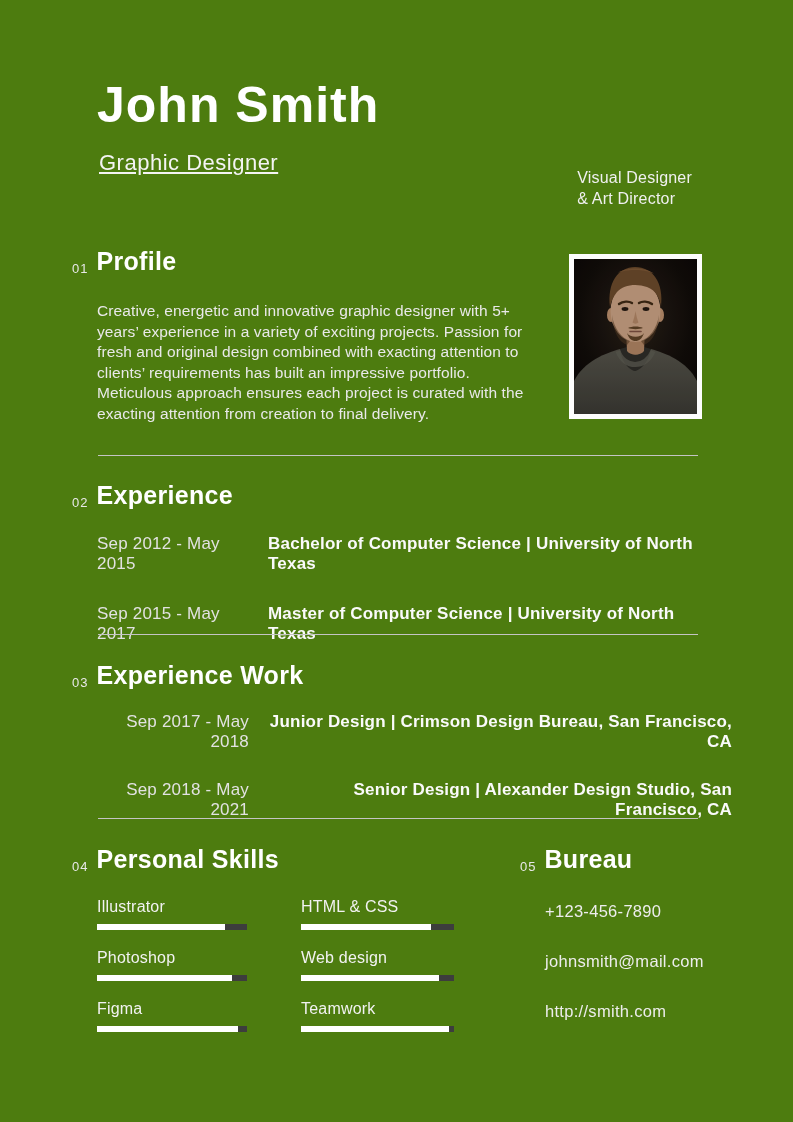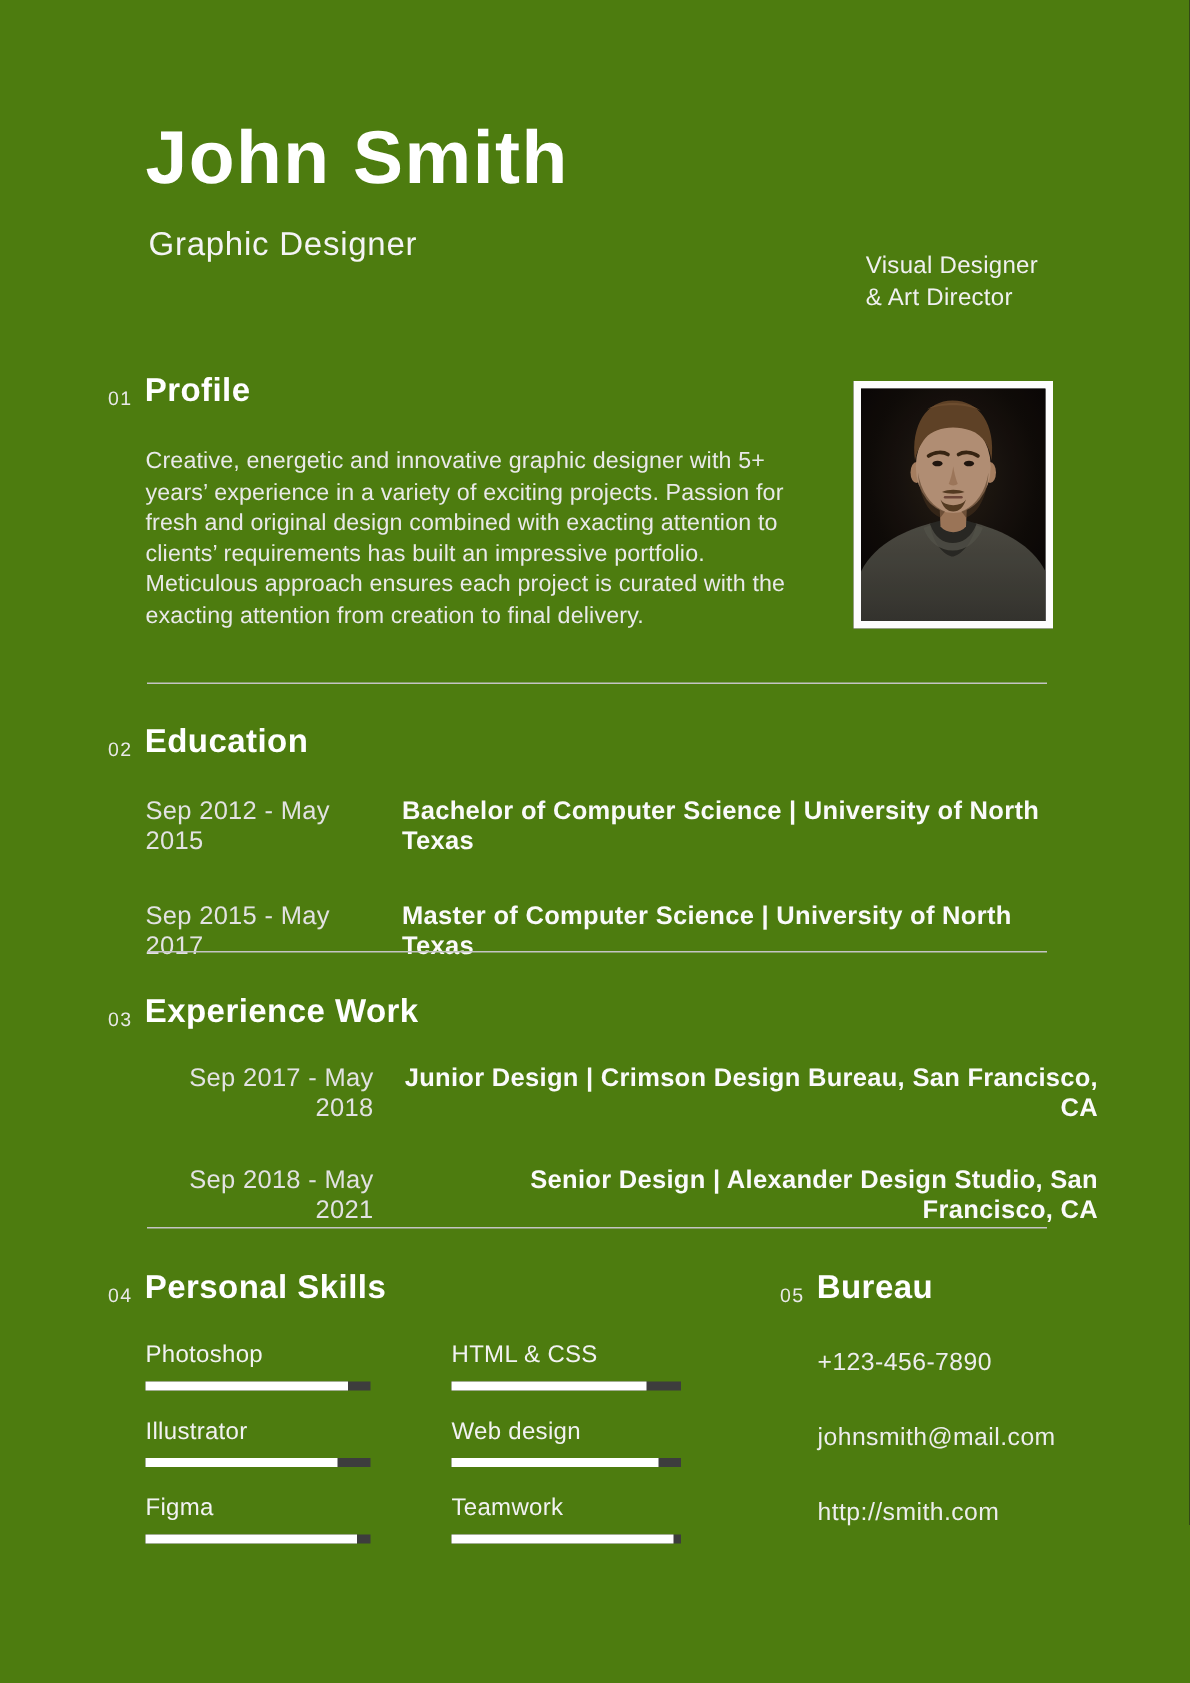--- a/index.html
+++ b/index.html
@@ -3,27 +3,27 @@
 <meta charset="utf-8">
 <style>
   html,body{margin:0;padding:0;background:#202121;}
   .page{
     position:relative;width:793px;height:1122px;margin:0 auto;
     background:#4d7c0f;color:#fff;overflow:hidden;
     font-family:"Liberation Sans", sans-serif;
   }
   
   .name{position:absolute;left:97px;top:76px;font-size:50px;font-weight:700;letter-spacing:1px;color:#ffffff;margin:0;}
-  .role{position:absolute;left:99px;top:150px;font-size:22px;letter-spacing:.5px;color:#f4f4f4;}
+  .role{position:absolute;left:99px;top:150px;font-size:22px;letter-spacing:.5px;color:#f4f4f4;text-decoration:underline;}
   .tagline{position:absolute;right:101px;top:167px;text-align:left;font-size:16px;line-height:21px;color:#f0f0f0;letter-spacing:.2px;}
   
   .section{position:absolute;}
   .sec-head{display:flex;align-items:flex-end;}
   .sec-num{font-size:13px;color:#e8e8e8;margin-right:8px;padding-top:2px;letter-spacing:1px;}
-  .sec-title{font-size:22px;font-weight:700;margin:0;padding-top:5px;letter-spacing:.3px;color:#ffffff;}
+  .sec-title{font-size:25px;font-weight:700;margin:0;padding-top:5px;letter-spacing:.3px;color:#ffffff;}
   .profile-body{margin:25px 0 0 25px;width:448px;font-size:15.5px;line-height:20.6px;color:#e9e9e9;letter-spacing:.1px;}
   
   .photo-frame{position:absolute;left:569px;top:254px;width:123px;height:155px;border:5px solid #fdfdfd;background:#0b0908;}
   .photo-frame svg{display:block;width:123px;height:155px;}
   
   .divider{position:absolute;left:98px;width:600px;height:1px;background:#c4c4c4;}
   
   .timeline{margin:24px 0 0 25px;}
   .timeline-row{display:flex;font-size:17px;}
   .edu .timeline-row{margin-bottom:30px;}
@@ -106,21 +106,21 @@
 
       <rect width="123" height="155" fill="#000000" opacity="0.12"></rect>
     </svg>
   </div>
 
   <div class="divider" style="top:455px;"></div>
 
   <div class="section edu" style="left:72px;top:476px;width:640px;">
     <div class="sec-head">
       <span class="sec-num">02</span>
-      <h2 class="sec-title">Education</h2>
+      <h2 class="sec-title">Experience</h2>
     </div>
     <div class="timeline">
 
         <div class="timeline-row">
           <span class="dates">Sep 2012 - May 2015</span>
           <span class="desc">Bachelor of Computer Science | University of North Texas</span>
         </div>
 
         <div class="timeline-row">
           <span class="dates">Sep 2015 - May 2017</span>
@@ -153,30 +153,30 @@
   <div class="divider" style="top:818px;"></div>
 
   <div class="section" style="left:72px;top:840px;width:420px;">
     <div class="sec-head">
       <span class="sec-num">04</span>
       <h2 class="sec-title">Personal Skills</h2>
     </div>
     <div class="skills-grid">
 
         <div class="skill">
+          <div class="skill-label">Illustrator</div>
+          <div class="skill-track">
+            <div class="skill-fill" style="width: 85%;"></div>
+          </div>
+        </div>
+
+        <div class="skill">
           <div class="skill-label">Photoshop</div>
           <div class="skill-track">
             <div class="skill-fill" style="width: 90%;"></div>
-          </div>
-        </div>
-
-        <div class="skill">
-          <div class="skill-label">Illustrator</div>
-          <div class="skill-track">
-            <div class="skill-fill" style="width: 85%;"></div>
           </div>
         </div>
 
         <div class="skill">
           <div class="skill-label">Figma</div>
           <div class="skill-track">
             <div class="skill-fill" style="width: 94%;"></div>
           </div>
         </div>
 

